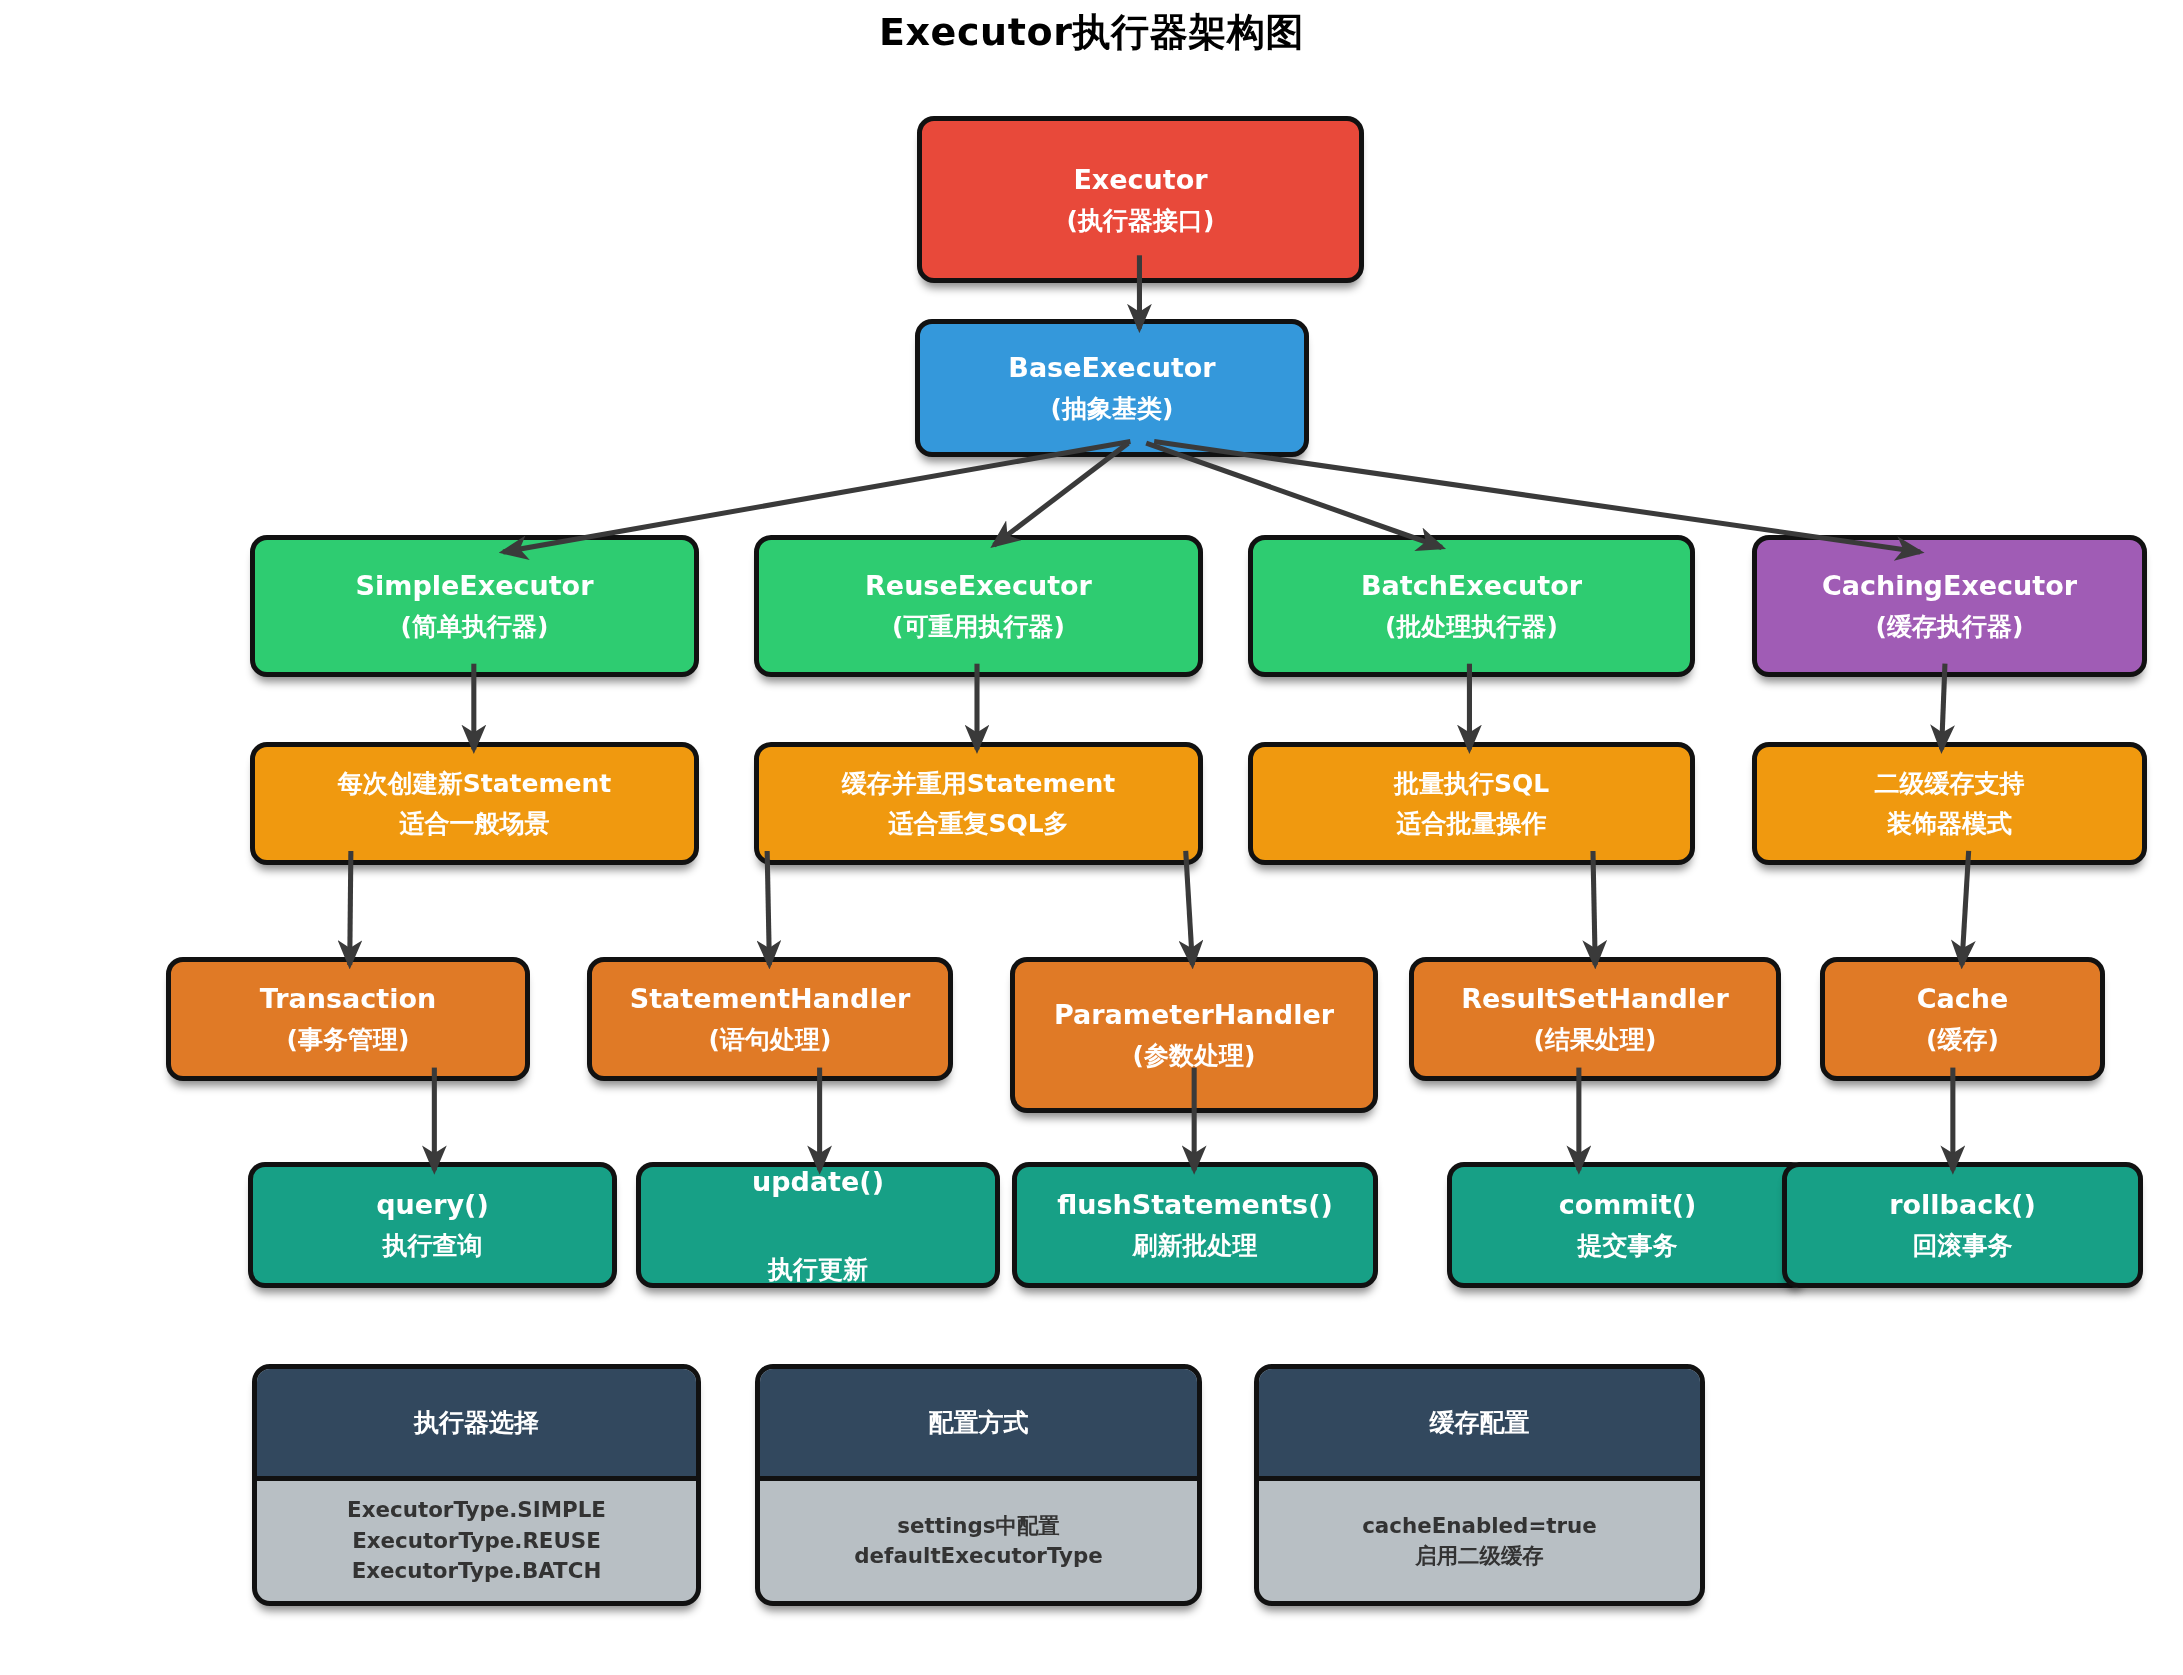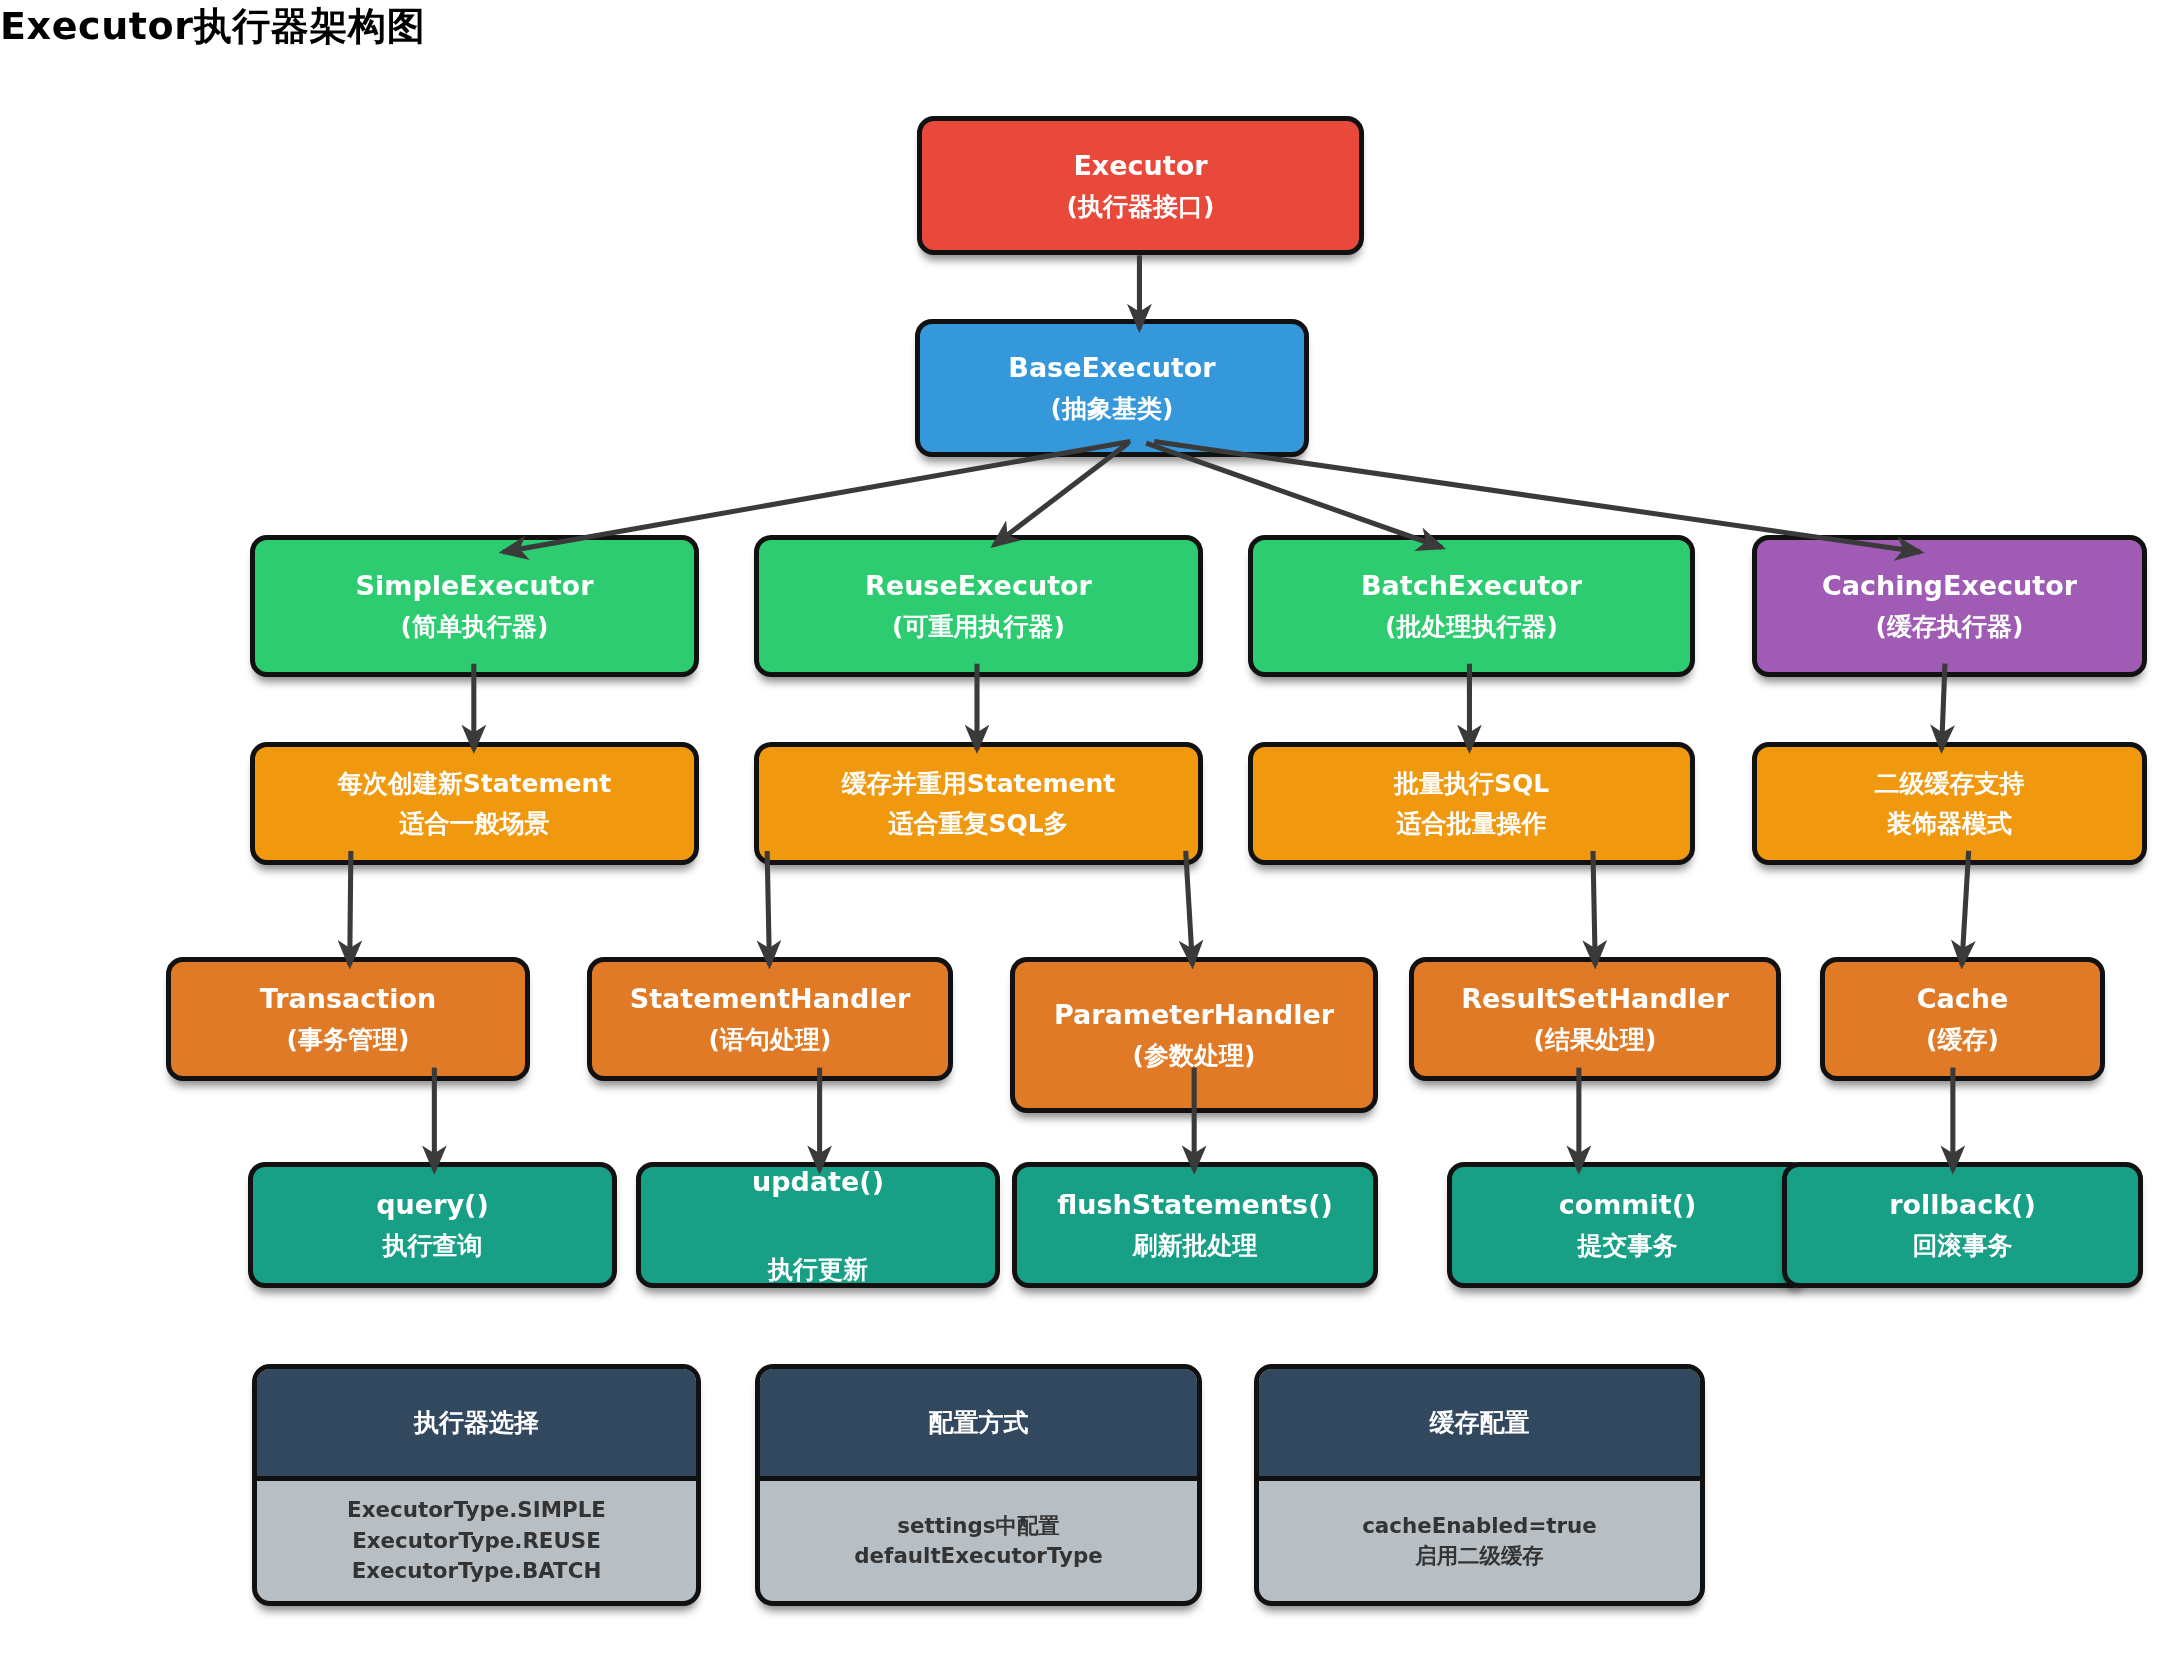--- a/index.html
+++ b/index.html
@@ -6,24 +6,24 @@
   body { font-family: "DejaVu Sans", "Liberation Sans", sans-serif; }
   .canvas {
     position: relative;
     width: 2183px;
     height: 1676px;
     background: var(--c-background, #ffffff);
     overflow: hidden;
   }
   .diagram-title {
     position: absolute;
-    top: 1px;
+    top: 7px;
     left: 0;
     width: 100%;
-    text-align: left;
+    text-align: center;
     font-size: 38px;
     font-weight: bold;
     color: var(--c-title-color, #000);
     letter-spacing: 0.6px;
   }
   .node {
     position: absolute;
     box-sizing: border-box;
     border: 5.1px solid var(--c-node-border, #111);
     border-radius: 17px;
@@ -79,21 +79,21 @@
   .edges line { stroke: var(--c-arrow, #3a3a3a); stroke-width: 9; fill: none; }
   .edges marker path { fill: var(--c-arrow, #3a3a3a); }
 </style>
 </head>
 <body>
 
 <div class="canvas">
 
   <div class="diagram-title">Executor执行器架构图</div>
 
-  <div class="node" style="left:917px; top:116px; width:447px; height:139px; background:var(--c-red);">
+  <div class="node" style="left:917px; top:116px; width:447px; height:167px; background:var(--c-red);">
     <div class="l1">Executor</div>
     <div class="l2">(执行器接口)</div>
   </div>
 
   <div class="node" style="left:915px; top:319px; width:394px; height:138px; background:var(--c-blue);">
     <div class="l1">BaseExecutor</div>
     <div class="l2">(抽象基类)</div>
   </div>
 
   <div class="node" style="left:250px; top:535px; width:449px; height:142px; background:var(--c-green);">

